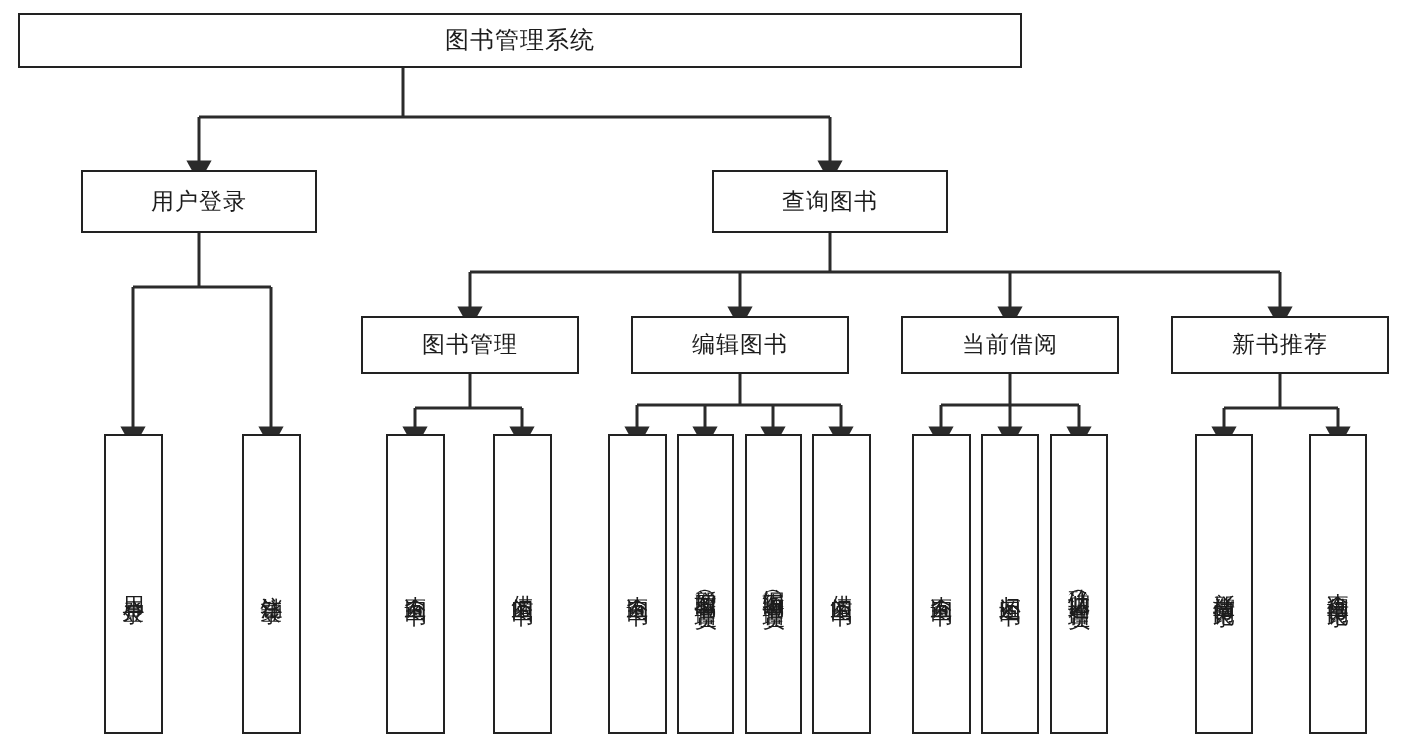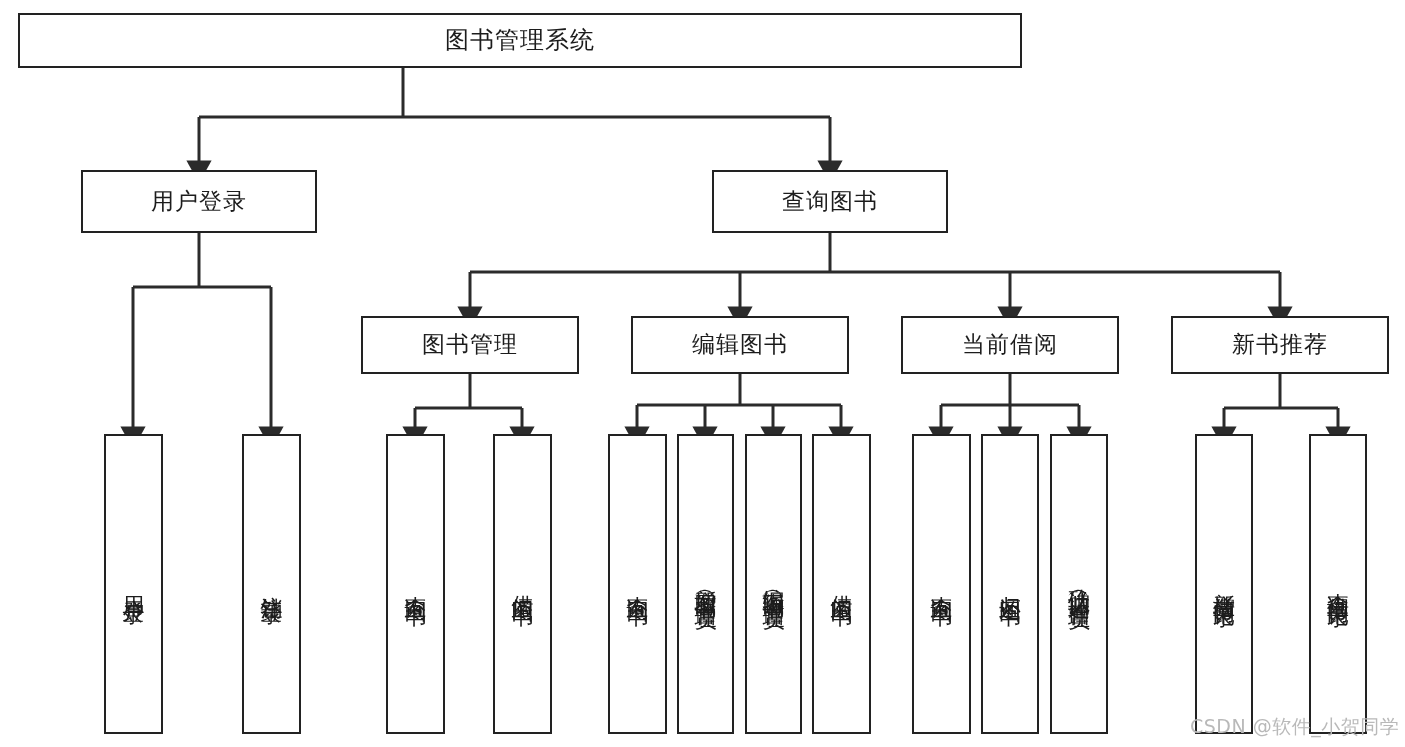--- a/index.html
+++ b/index.html
@@ -189,15 +189,14 @@
     <span class="node-label">确认归还（管理员）</span>
   </div>
 
   <div class="node vert" style="left:1195px; top:434px; width:58px; height:300px;">
     <span class="node-label">新增借阅记录</span>
   </div>
   <div class="node vert" style="left:1309px; top:434px; width:58px; height:300px;">
     <span class="node-label">查询借阅记录</span>
   </div>
 
-  <div id="watermark" style="left:1190px; top:714px;">CSDN @软件_小贺同学</div>
 
 </div>
 
 </body></html>

